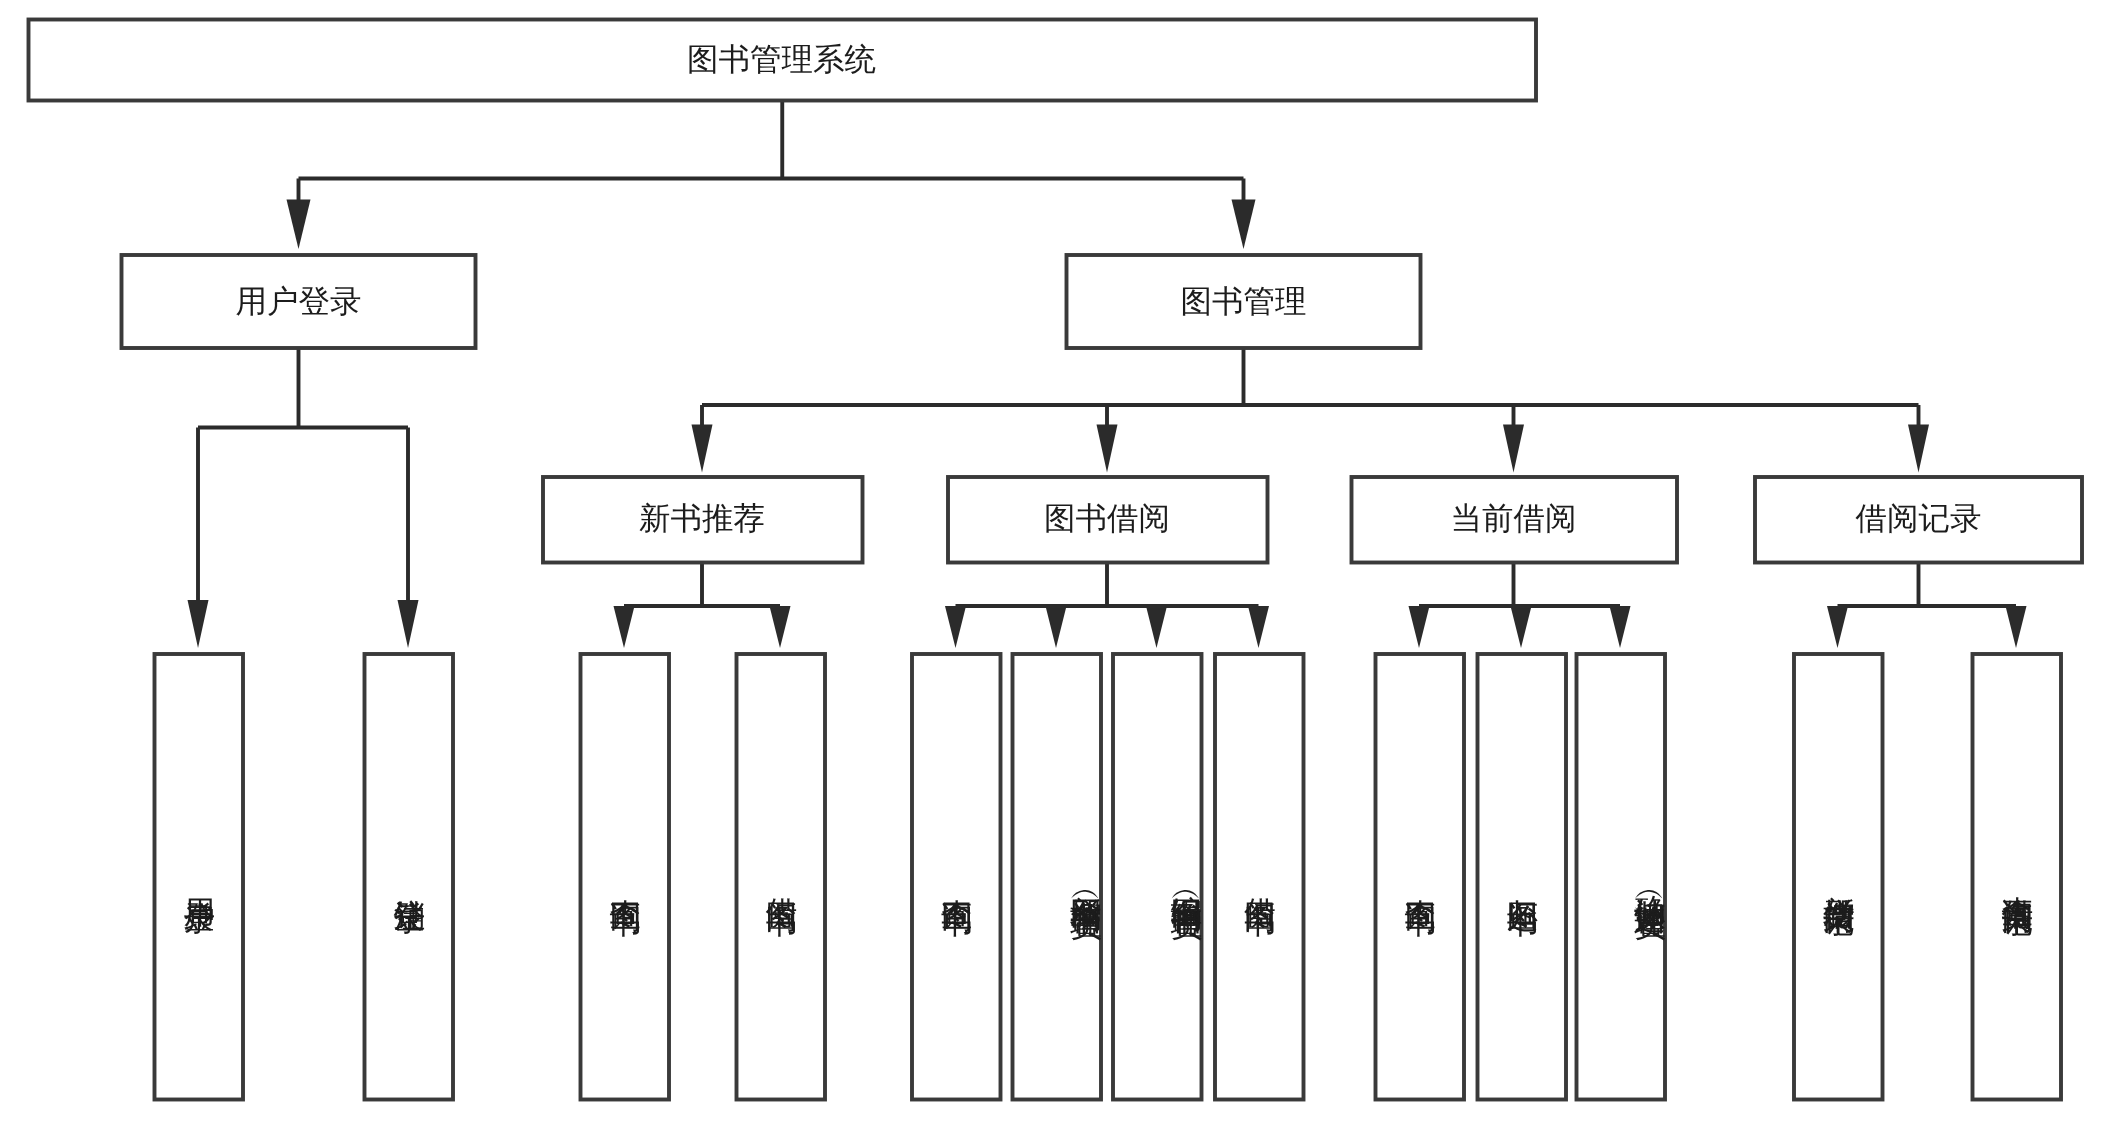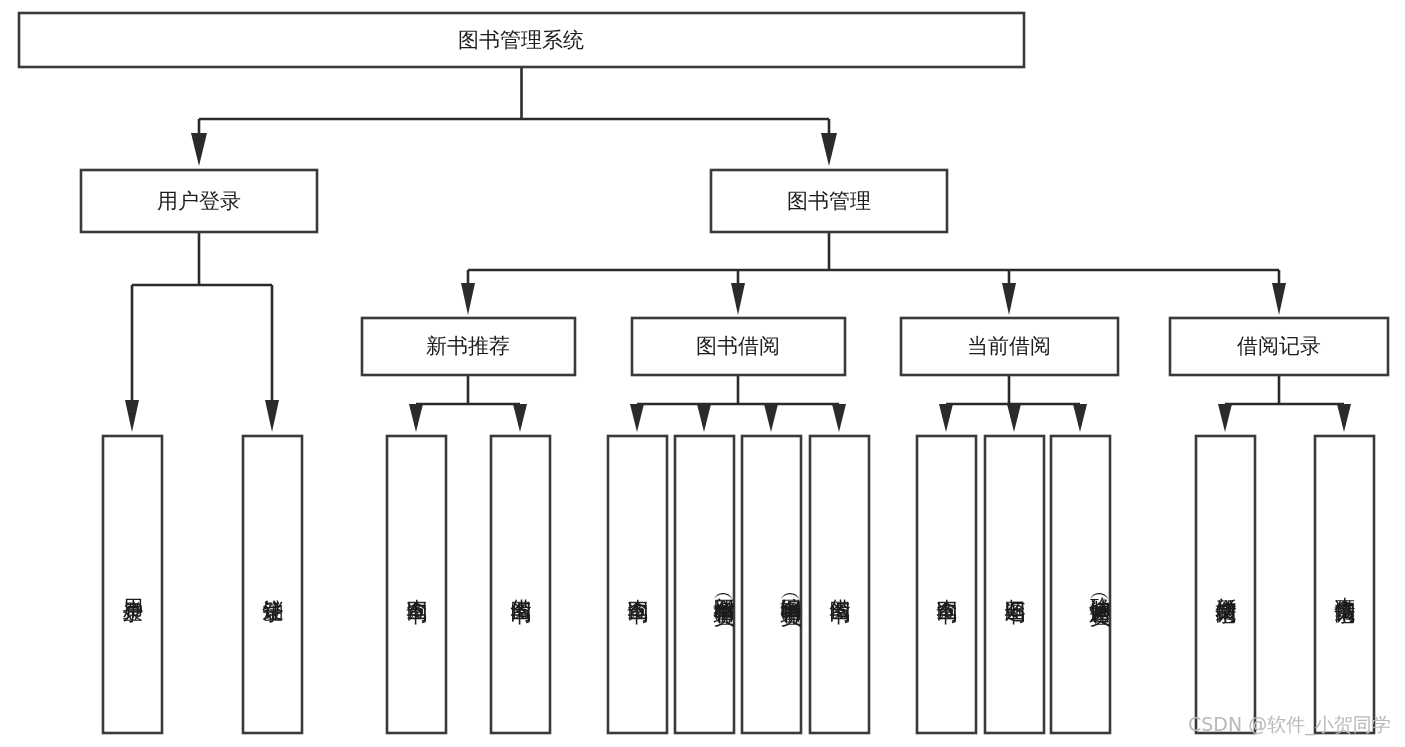--- a/index.html
+++ b/index.html
@@ -203,14 +203,13 @@
   <div class="vlabel" style="left:608px; top:436px; width:59px; height:297px;">查询图书</div>
   <div class="vlabel" style="left:675px; top:440px; width:59px; height:293px; align-items:flex-start;">新增图书（管理员）</div>
   <div class="vlabel" style="left:742px; top:440px; width:59px; height:293px; align-items:flex-start;">编辑图书（管理员）</div>
   <div class="vlabel" style="left:810px; top:436px; width:59px; height:297px;">借阅图书</div>
   <div class="vlabel" style="left:917px; top:436px; width:59px; height:297px;">查询图书</div>
   <div class="vlabel" style="left:985px; top:436px; width:59px; height:297px;">归还图书</div>
   <div class="vlabel" style="left:1051px; top:440px; width:59px; height:293px; align-items:flex-start;">确认归还（管理员）</div>
   <div class="vlabel" style="left:1196px; top:436px; width:59px; height:297px;">新增借阅记录</div>
   <div class="vlabel" style="left:1315px; top:436px; width:59px; height:297px;">查询借阅记录</div>
 
-  <div class="watermark">CSDN @软件_小贺同学</div>
 </div>
 
 </body></html>

